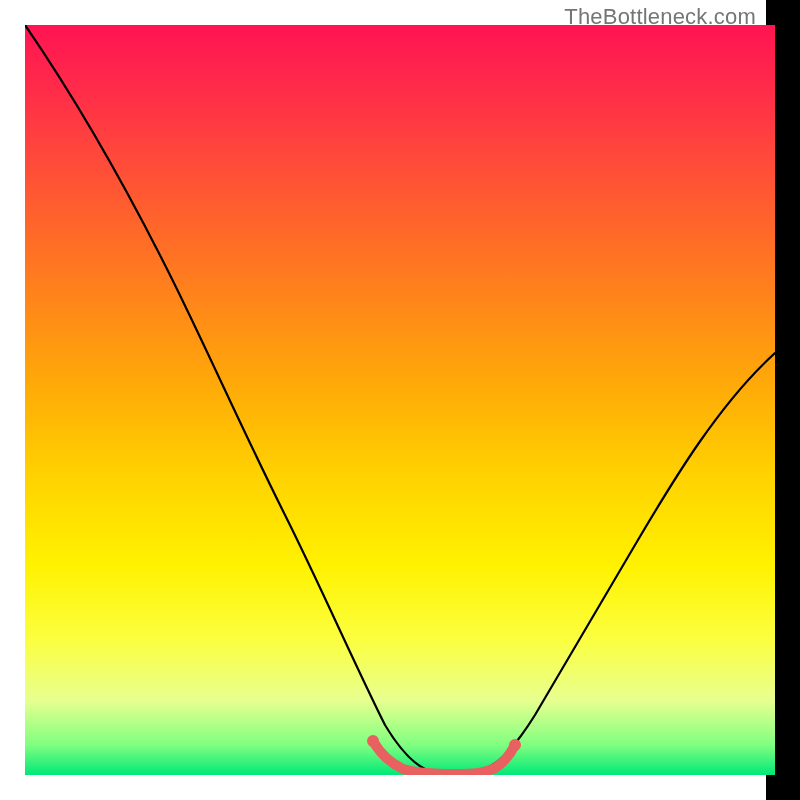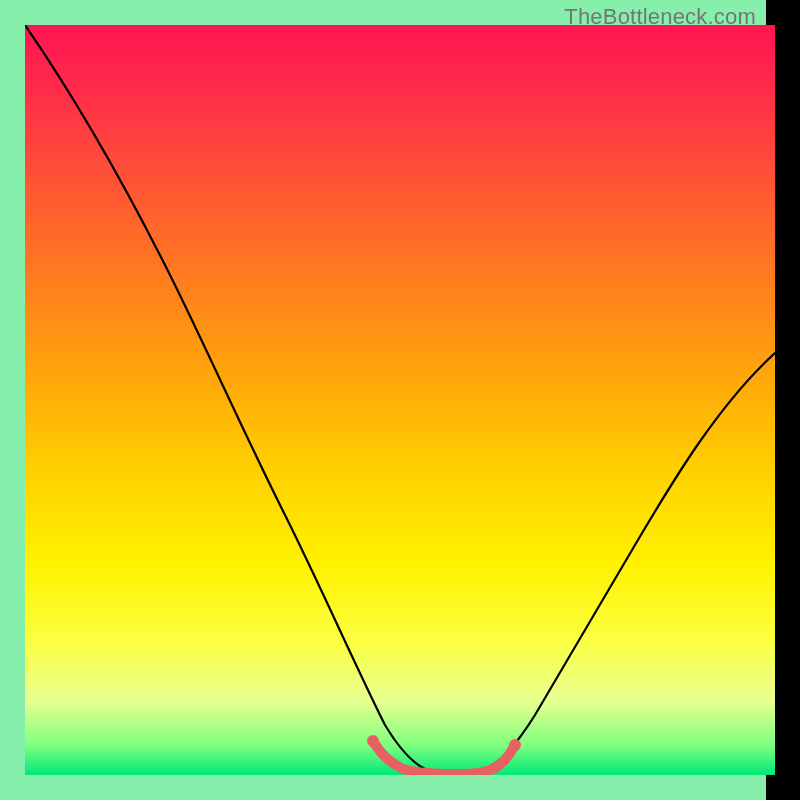--- a/index.html
+++ b/index.html
@@ -1,21 +1,21 @@
 <!DOCTYPE html>
 <html><head>
 <meta charset="utf-8">
 <style>
   * { margin: 0; padding: 0; box-sizing: border-box; }
   html, body { width: 800px; height: 800px; overflow: hidden; background: #000; }
   .chart-container {
     position: relative;
     width: 766px;
     height: 800px;
-    background: #86efac;
+    background: #ffffff;
   }
   .plot-area {
     position: absolute;
     left: 25px;
     top: 25px;
     width: 750px;
     height: 750px;
     background: linear-gradient(to bottom,
       #ff1452 0%,
       #ff2a4a 8%,

